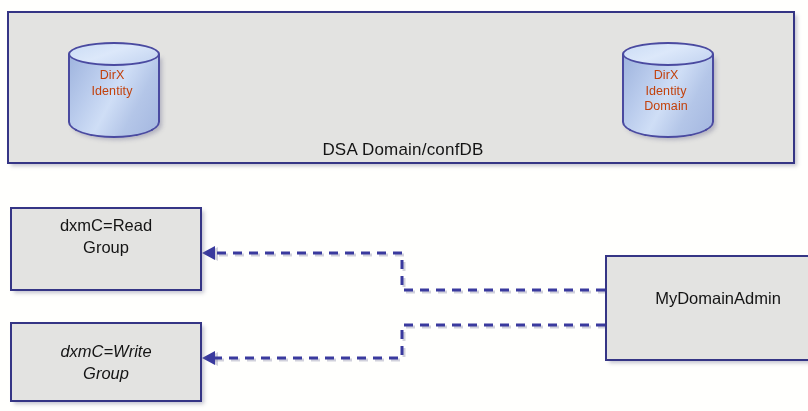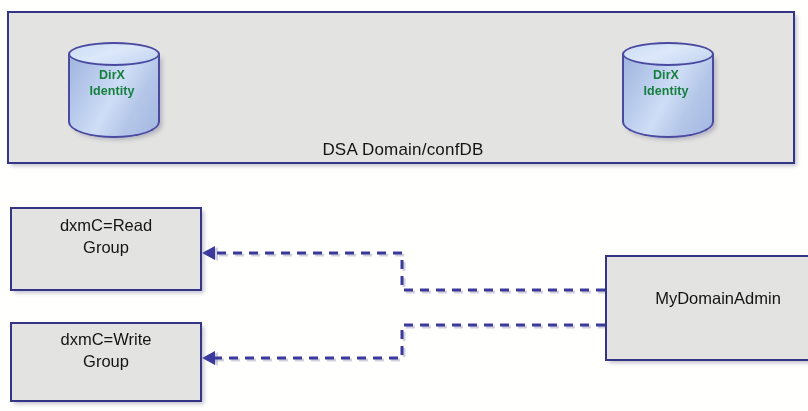--- a/index.html
+++ b/index.html
@@ -72,23 +72,23 @@
     border-radius: 50%;
     background: linear-gradient(160deg, #cbdcf5 0%, #dce8fa 45%, #c2d3f0 100%);
   }
   .cyl-text {
     position: absolute;
     left: 0;
     top: 26px;
     width: 88px;
     text-align: center;
     font-size: 12.5px;
-    font-weight: bold;
+    font-weight: normal;
     line-height: 15.5px;
-    color: #15803d;
+    color: #c2410c;
     letter-spacing: 0.1px;
   }
   .cyl-text span { display: block; }
 
   #cyl-confdb { left: 68px; top: 42px; }
   #cyl-domain { left: 622px; top: 42px; }
 
   
   .node-box {
     position: absolute;
@@ -103,21 +103,21 @@
     text-align: center;
     font-size: 16.5px;
     color: #141414;
     line-height: 22px;
   }
   .node-label span { display: block; }
 
   #box-read   { left: 10px;  top: 207px; width: 192px; height: 84px; }
   #box-read .node-label   { top: 5px; }
   #box-write  { left: 10px;  top: 322px; width: 192px; height: 80px; }
-  #box-write .node-label  { top: 4px; }
+  #box-write .node-label  { top: 16px; font-style: italic; }
   #box-cert   { left: 605px; top: 255px; width: 226px; height: 106px; }
   #box-cert .node-label   { top: 30px; }
 
   
   #connectors {
     position: absolute;
     left: 0;
     top: 0;
     width: 808px;
     height: 411px;
@@ -155,20 +155,21 @@
       <span>Identity</span>
     </div>
   </div>
 
   <div class="cylinder" id="cyl-domain">
     <div class="cyl-body shadowed"></div>
     <div class="cyl-top"></div>
     <div class="cyl-text">
       <span>DirX</span>
       <span>Identity</span>
+      <span>Domain</span>
     </div>
   </div>
 
   <svg id="connectors" viewBox="0 0 808 411">
 
     <path class="conn-shadow" d="M 607,292 L 404,292 L 404,255 L 213,255"></path>
     <path class="conn-shadow" d="M 607,327 L 404,327 L 404,360 L 213,360"></path>
     <polygon class="conn-head-shadow" points="205,254 218,247 218,261"></polygon>
     <polygon class="conn-head-shadow" points="205,359 218,352 218,366"></polygon>
 

